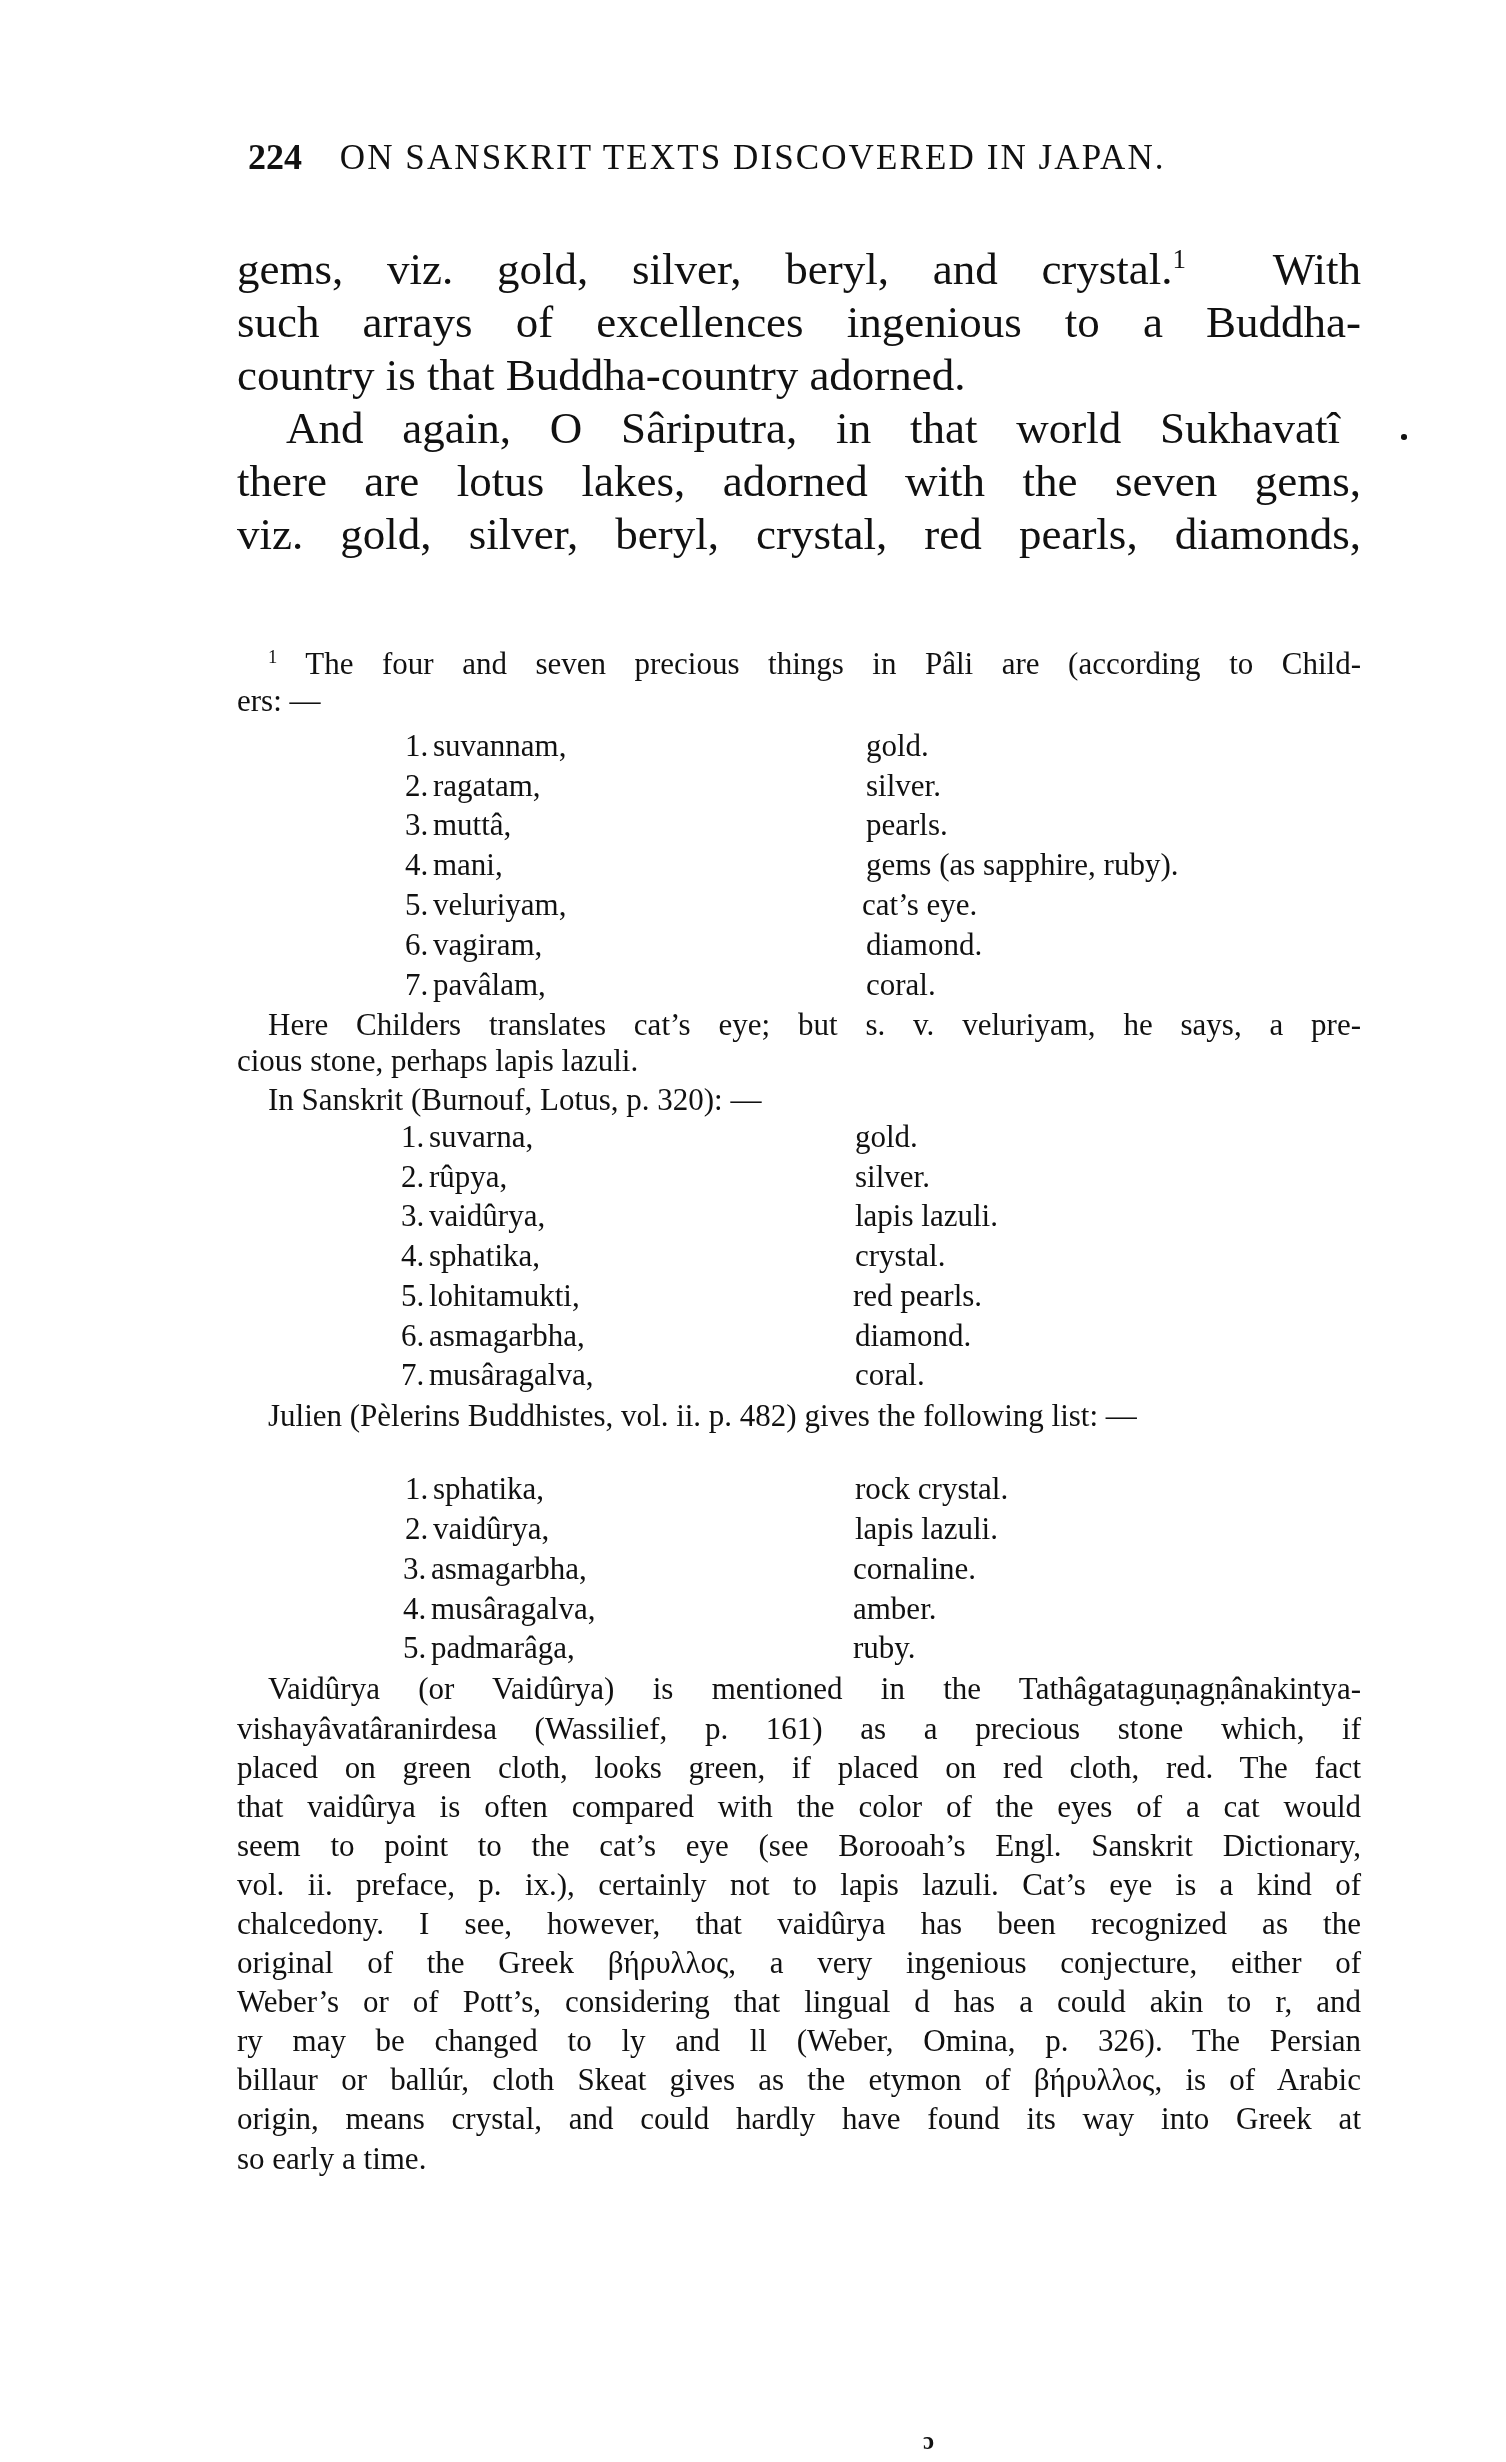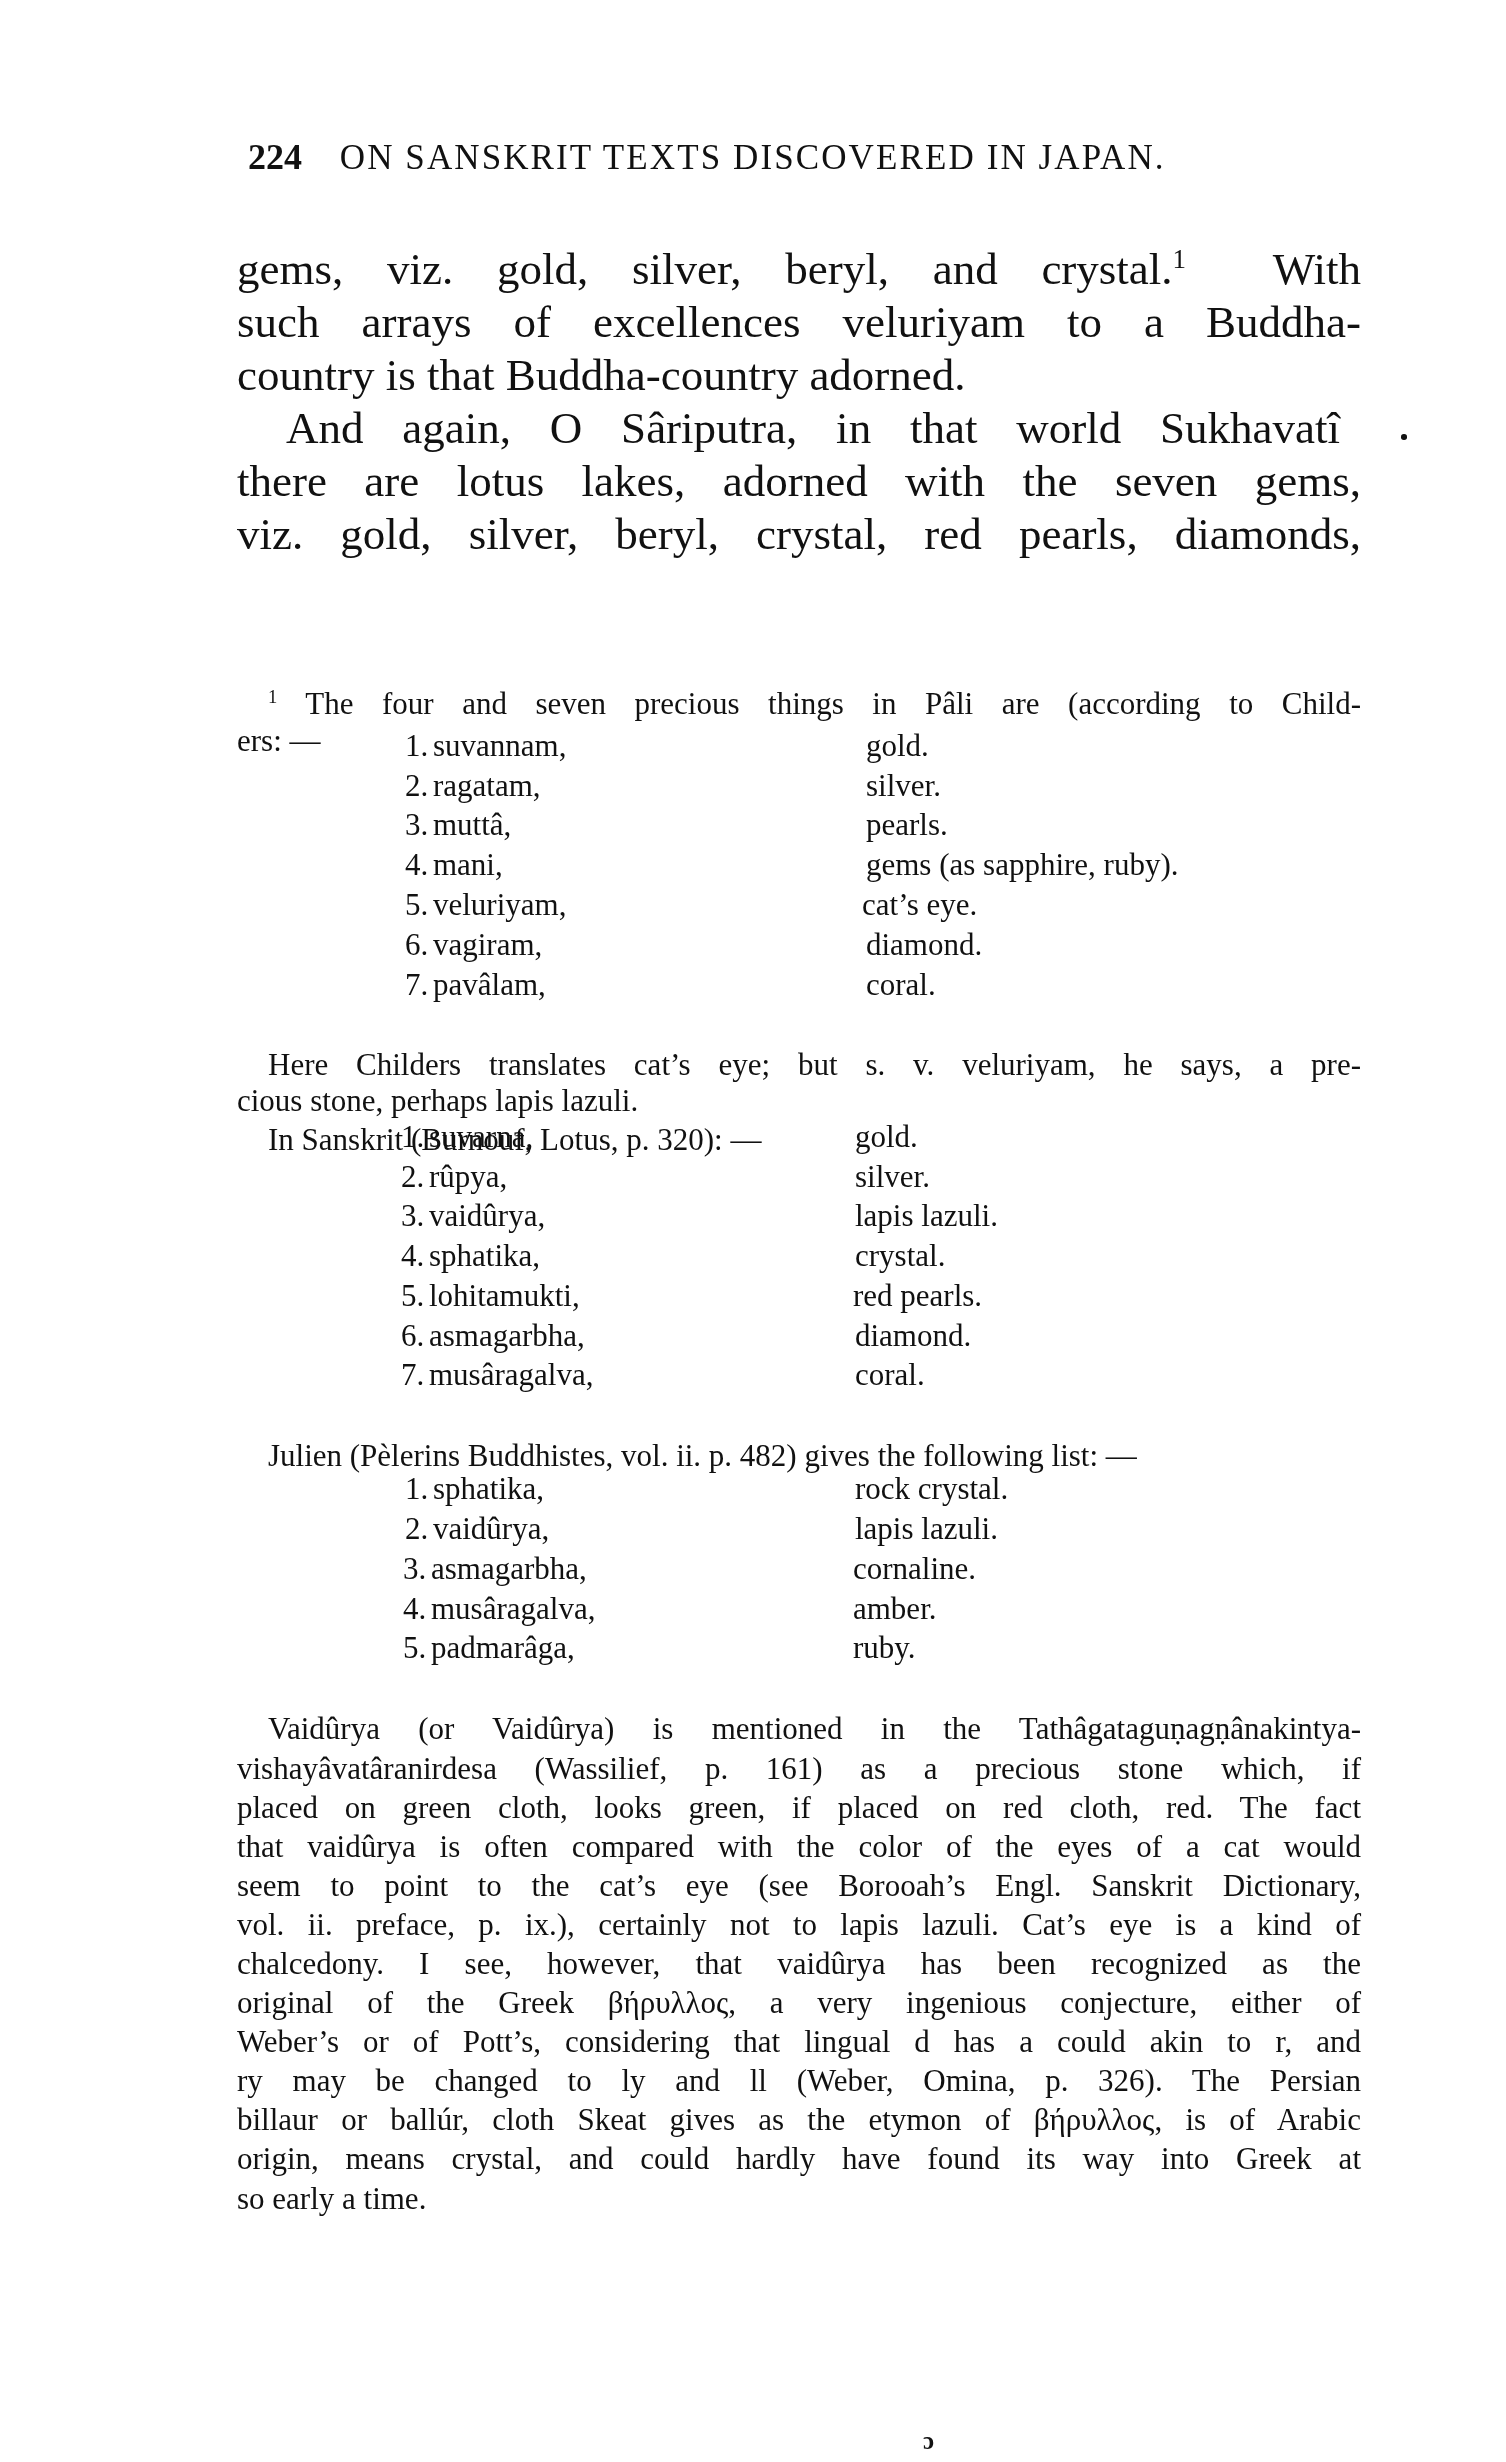--- a/index.html
+++ b/index.html
@@ -14,21 +14,21 @@
   }
   .running-head .pno { font-size: 36px; font-weight: bold; margin-right: 28px; }
   .running-head .title { font-variant: small-caps; letter-spacing: 2.1px; font-size: 35px; }
 
   .body-block { position: absolute; left: 237px; width: 1124px; font-size: 45px; }
   .body-line { position: absolute; left: 0; height: 53px; line-height: 53px; white-space: nowrap; text-align: right; }
   .justify { width: 1124px; text-align: justify; text-align-last: justify; }
   .indent { padding-left: 49px; box-sizing: border-box; }
 
   .fn { position: absolute; left: 237px; width: 1124px; font-size: 31px; }
-  .fn-line { position: absolute; left: 0; height: 39px; line-height: 39px; white-space: nowrap; margin-top: 40px; }
+  .fn-line { position: absolute; left: 0; height: 39px; line-height: 39px; white-space: nowrap; }
   .fn-line.justify { width: 1124px; }
   .fn-indent { padding-left: 31px; box-sizing: border-box; }
 
   .list-row { position: absolute; height: 39px; line-height: 39px; white-space: nowrap; font-size: 31px; }
   .list-num { position: absolute; left: 0; }
   .list-term { position: absolute; left: 28px; }
   .list-trans { position: absolute; }
   sup { font-size: 0.6em; vertical-align: super; line-height: 0; }
   .mark { position: absolute; font-size: 25px; font-weight: bold; }
   .dot { position: absolute; width: 5.6px; height: 5.6px; border-radius: 50%; background: #111; }
@@ -38,21 +38,21 @@
 
 <div class="running-head">
   <span class="pno">224</span>
   <span class="title">ON SANSKRIT TEXTS DISCOVERED IN JAPAN.</span>
 </div>
 
 <div class="body-block" style="top:0;">
   <div class="body-line justify" style="top:243px;">
     <span>gems, viz. gold, silver, beryl, and crystal.</span><sup>1</sup>&nbsp; <span>With</span>
   </div>
-  <div class="body-line justify" style="top:296px;">such arrays of excellences veluriyam to a Buddha-</div>
+  <div class="body-line justify" style="top:296px;">such arrays of excellences ingenious to a Buddha-</div>
   <div class="body-line" style="top:349px;">country is that Buddha-country adorned.</div>
   <div class="body-line justify indent" style="top:402px; width:1103px;">And again, O Sâriputra, in that world Sukhavatî</div>
   <div class="body-line justify" style="top:455px;">there are lotus lakes, adorned with the seven gems,</div>
   <div class="body-line justify" style="top:508px;">viz. gold, silver, beryl, crystal, red pearls, diamonds,</div>
 </div>
 <div class="dot" style="left:1401px; top:434px;"></div>
 
 <div class="fn" style="top:0;">
   <div class="fn-line justify fn-indent" style="top:644px;">
     <sup>1</sup>

